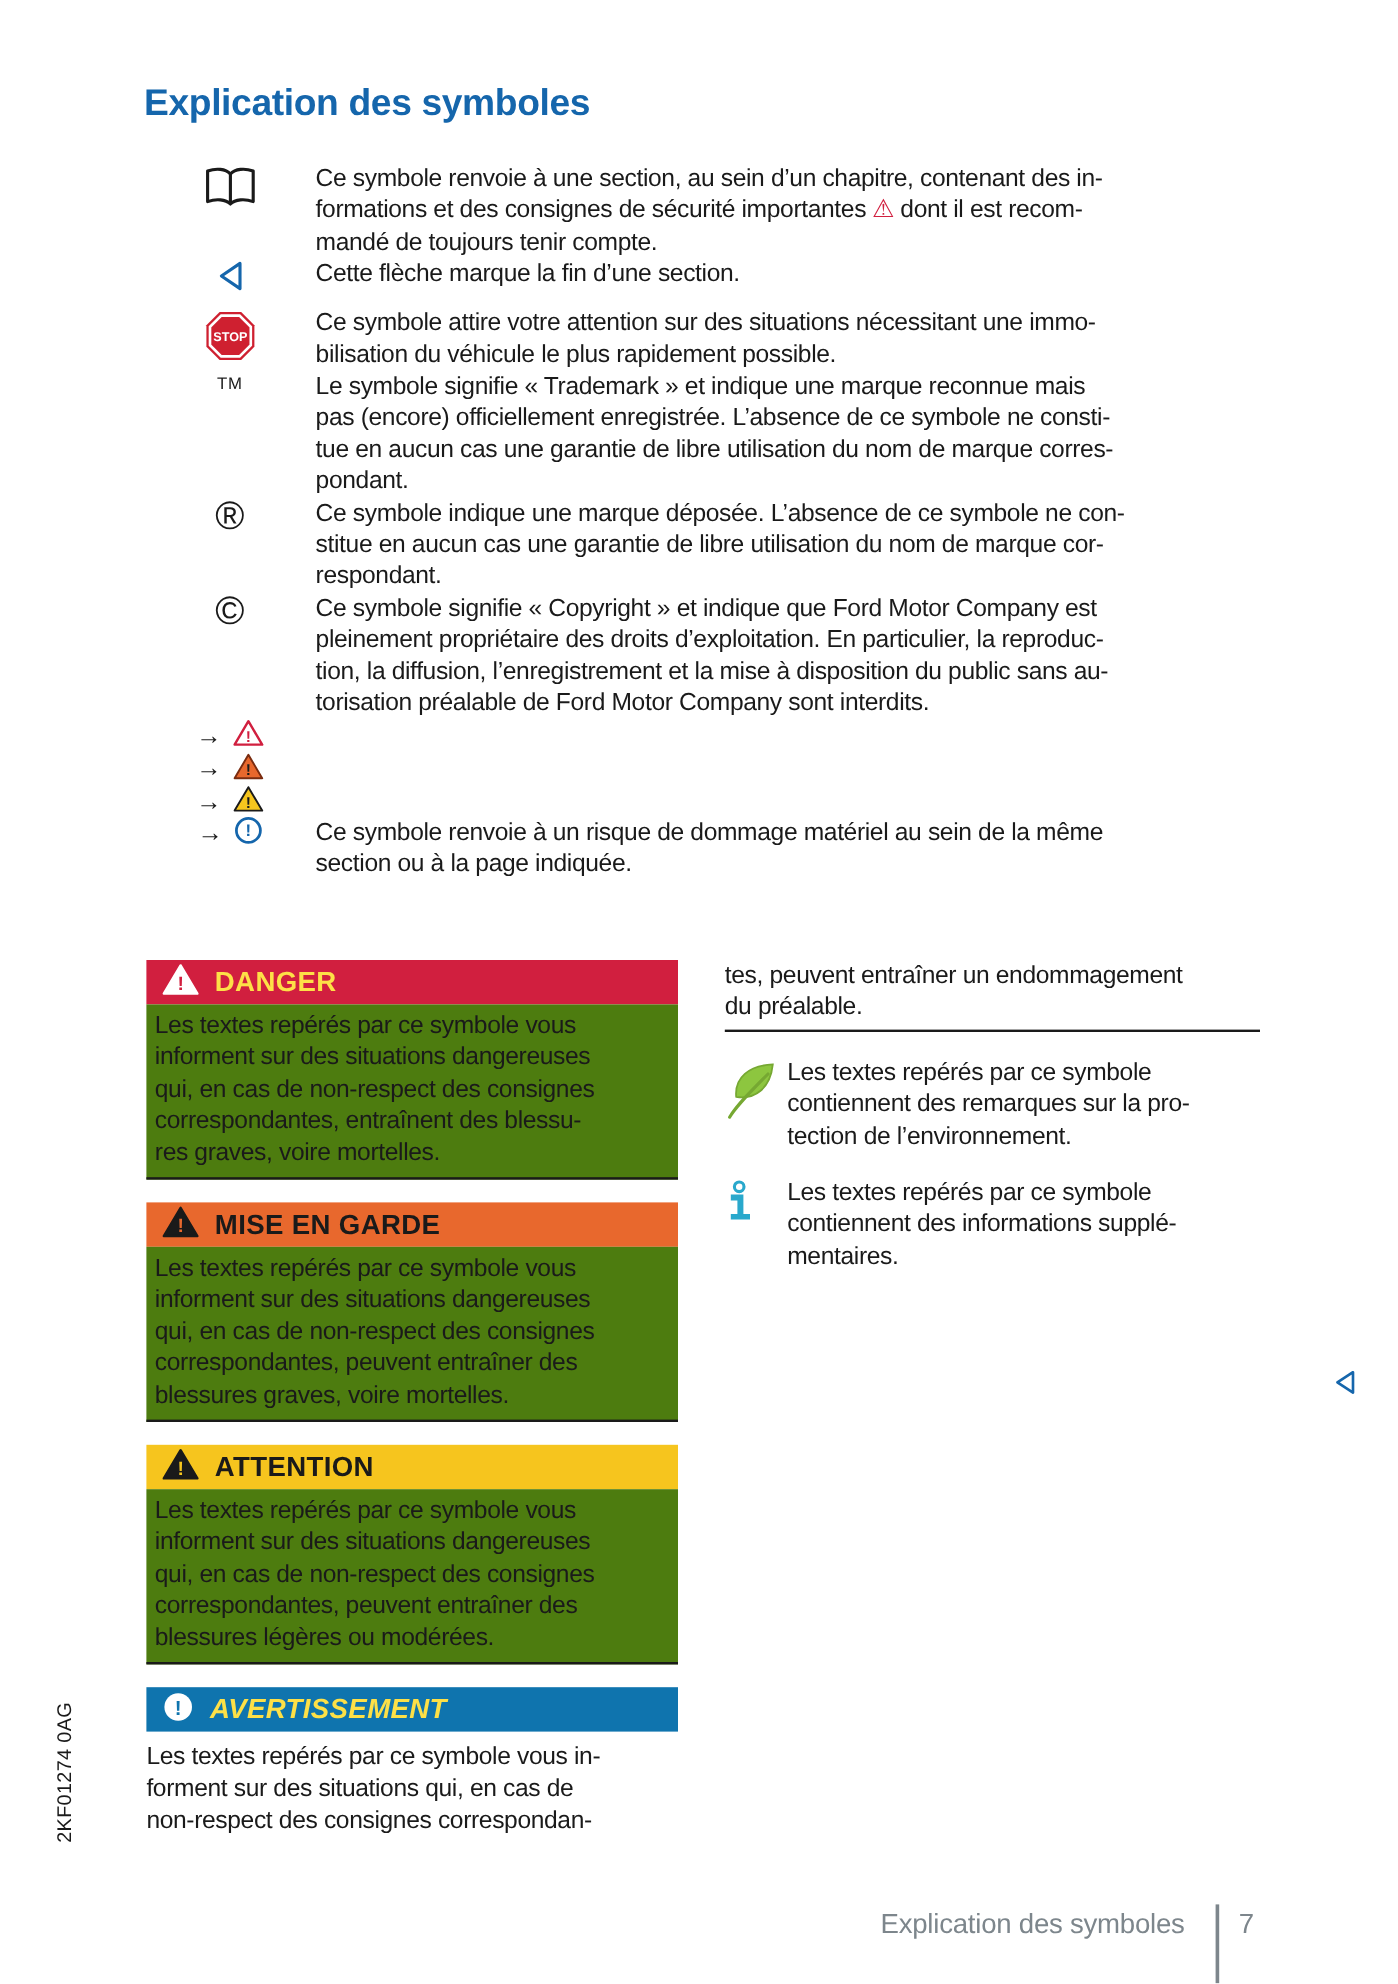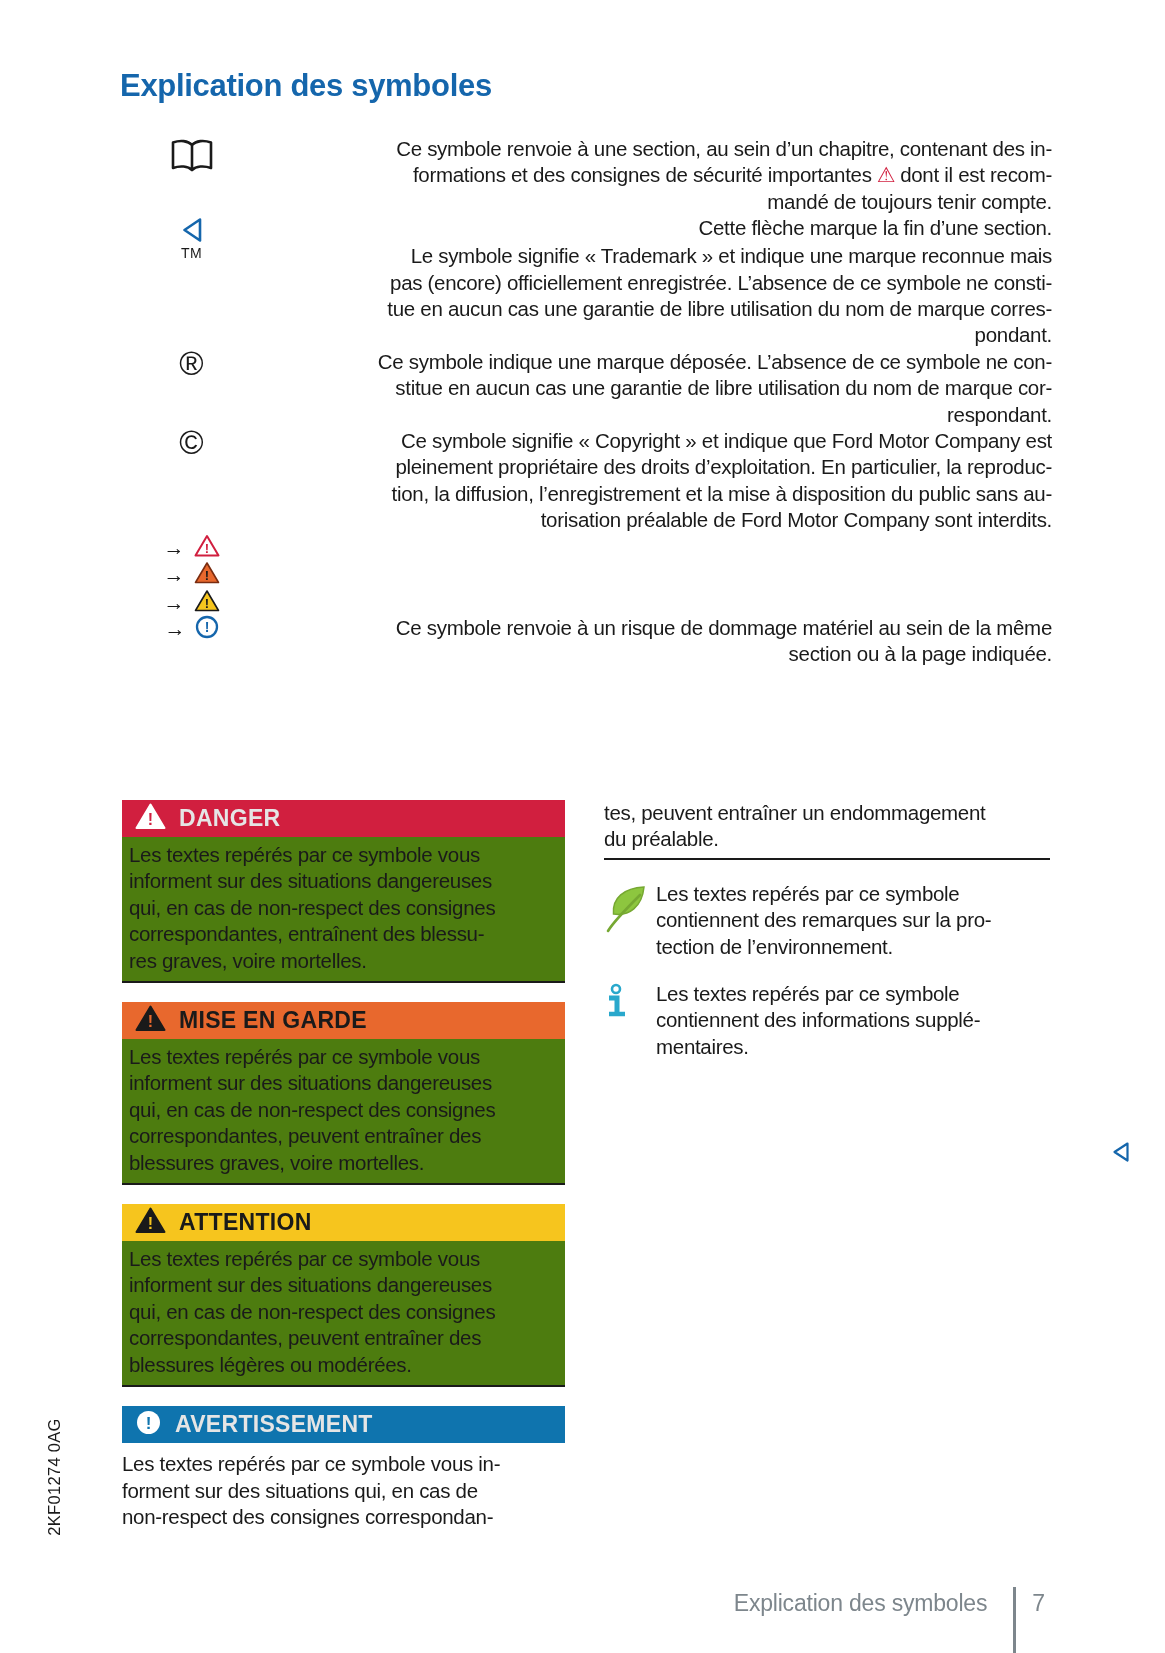--- a/index.html
+++ b/index.html
@@ -7,21 +7,21 @@
   .page {
     position:relative; width:1165px; height:1653px; background:#ffffff;
     font-family:"Liberation Sans", sans-serif; color:#1a1a1a; overflow:hidden;
   }
   
   .title {
     position:absolute; left:120px; top:68px;
     font-size:31px; font-weight:bold; letter-spacing:-0.3px; color:#1566ac;
   }
   
-  .symbol-list { position:absolute; left:120px; top:136px; width:932px;text-align:right; }
+  .symbol-list { position:absolute; left:120px; top:136px; width:932px; }
   .srow { display:flex; align-items:flex-start; }
   .sicon {
     flex:none; width:143px; display:flex; justify-content:center;
     align-items:flex-start; padding-top:2px;
   }
   .stext {
     flex:1; font-size:20.5px; line-height:26.4px; letter-spacing:-0.3px;
     white-space:pre-line; color:#1a1a1a;
   }
   .srow-stop { margin-top:13px; }
@@ -32,23 +32,23 @@
   .arrow-item { display:flex; align-items:center; gap:9px; height:24px; }
   .arrow-glyph { font-size:21px; color:#1a1a1a; line-height:24px; }
   
   .col-left { position:absolute; left:122px; top:800px; width:443px;
               display:flex; flex-direction:column; gap:19px; }
   .wbox { width:100%; }
   .wbox-header {
     height:37px; display:flex; align-items:center; gap:13px; padding-left:13px;
   }
   .wbox-label { font-size:23px; font-weight:bold; letter-spacing:0.3px; }
-  .hdr-danger .wbox-label, .hdr-avert .wbox-label { color:#e5e5e5; }
+  .hdr-danger .wbox-label, .hdr-avert .wbox-label { color:#fde047; }
   .hdr-mise .wbox-label, .hdr-attention .wbox-label { color:#1a1a1a; }
-  .hdr-avert .wbox-label { }
+  .hdr-avert .wbox-label { font-style:italic; }
   .wbox-body {
     background:#4d7c0f; border-bottom:2.5px solid #1a1a1a;
     padding:5px 8px 7px 7px;
     font-size:20.5px; line-height:26.4px; letter-spacing:-0.3px; white-space:pre-line;
   }
   .wbox-body-plain {
     background:transparent; border-bottom:none; padding:8px 0 0 0;
     font-size:20.5px; line-height:26.4px; letter-spacing:-0.3px; white-space:pre-line;
   }
   
@@ -100,20 +100,31 @@
 
     <div class="srow">
       <div class="sicon">
         <svg width="22" height="26" viewBox="0 0 22 26">
           <path d="M19 2.5 L3.5 13 L19 23.5 Z" fill="none" stroke="#1566ac" stroke-width="2.6" stroke-linejoin="round"></path>
         </svg>
       </div>
       <div class="stext">Cette flèche marque la fin d’une section.</div>
     </div>
 
+    <div class="srow srow-stop">
+      <div class="sicon">
+        <svg width="44" height="44" viewBox="0 0 44 44">
+          <polygon points="13,2 31,2 42,13 42,31 31,42 13,42 2,31 2,13" fill="#cf2030"></polygon>
+          <polygon points="14.4,5 29.6,5 39,14.4 39,29.6 29.6,39 14.4,39 5,29.6 5,14.4" fill="none" stroke="#ffffff" stroke-width="2.2"></polygon>
+          <text x="22" y="26.5" text-anchor="middle" font-size="10.5" font-weight="bold" fill="#ffffff">STOP</text>
+        </svg>
+      </div>
+      <div class="stext">Ce symbole attire votre attention sur des situations nécessitant une immo-
+bilisation du véhicule le plus rapidement possible.</div>
+    </div>
 
     <div class="srow">
       <div class="sicon">
         <span class="sym-tm">TM</span>
       </div>
       <div class="stext">Le symbole signifie « Trademark » et indique une marque reconnue mais
 pas (encore) officiellement enregistrée. L’absence de ce symbole ne consti-
 tue en aucun cas une garantie de libre utilisation du nom de marque corres-
 pondant.</div>
     </div>

